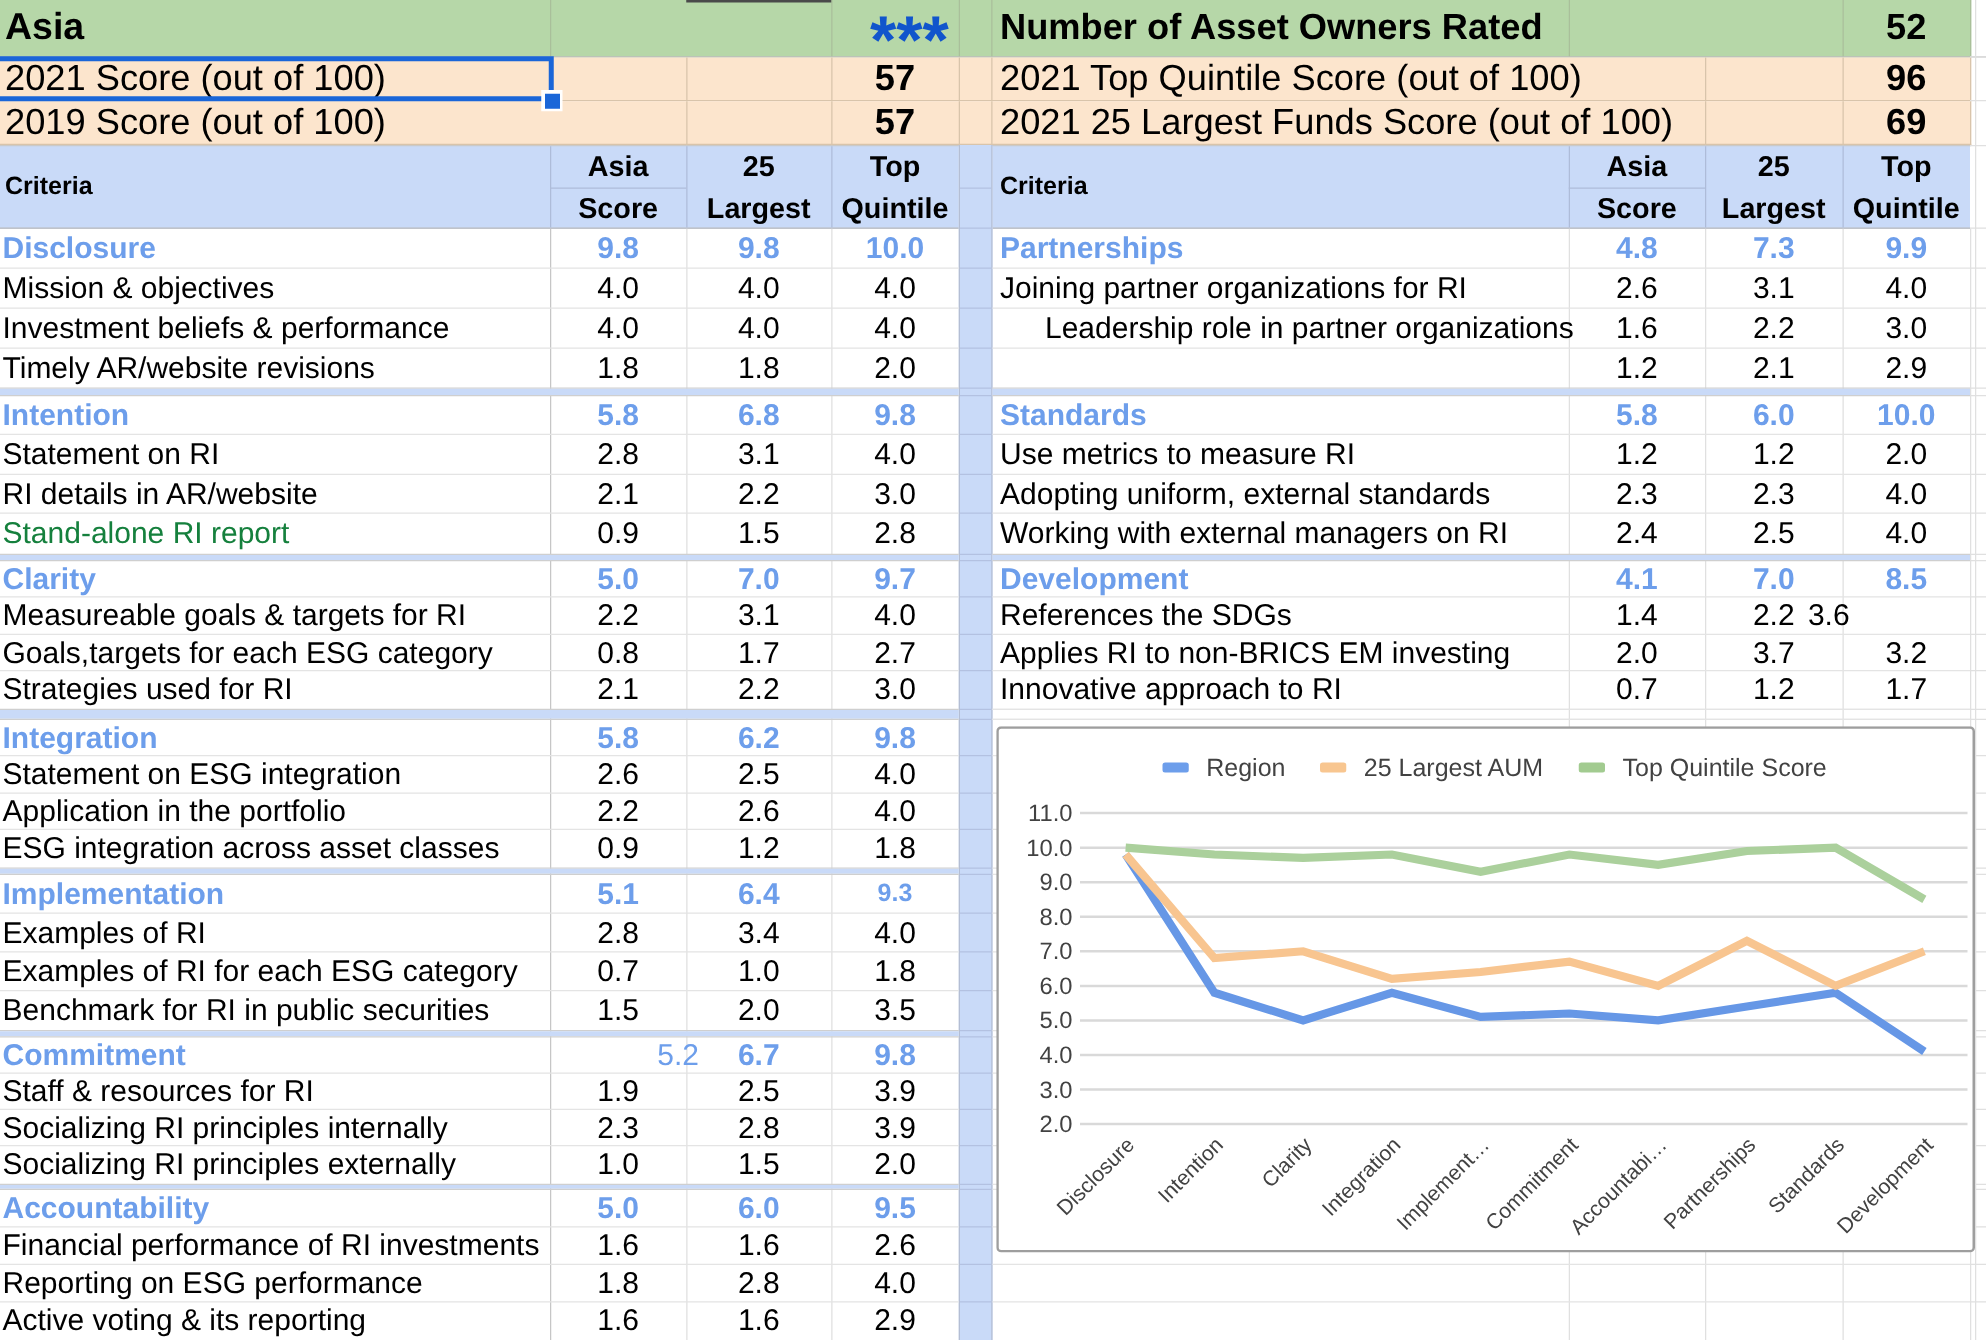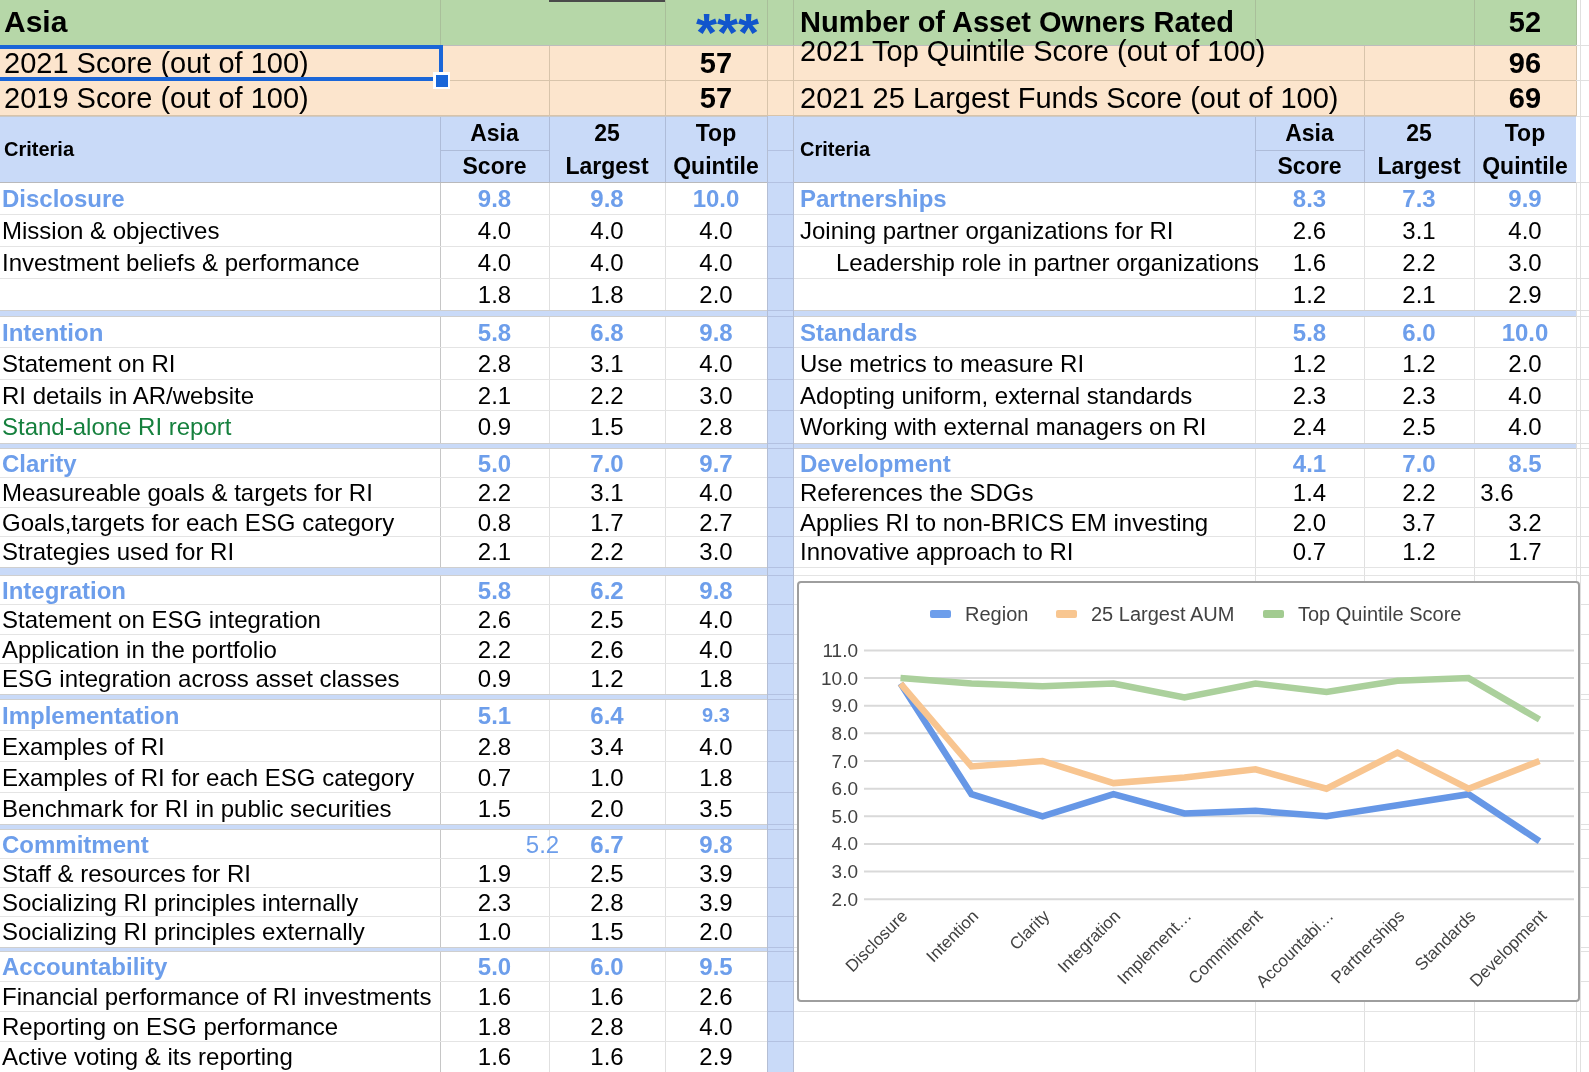--- a/index.html
+++ b/index.html
@@ -23,21 +23,21 @@
 <div style="position:absolute;left:549px;top:46px;width:1px;height:35px;background:#d8c4ab"></div>
 <div style="position:absolute;left:665px;top:46px;width:1px;height:35px;background:#d8c4ab"></div>
 <div style="position:absolute;left:767px;top:46px;width:1px;height:35px;background:#d8c4ab"></div>
 <div style="position:absolute;left:793px;top:46px;width:1px;height:35px;background:#d8c4ab"></div>
 <div style="position:absolute;left:1364px;top:46px;width:1px;height:35px;background:#d8c4ab"></div>
 <div style="position:absolute;left:1474px;top:46px;width:1px;height:35px;background:#d8c4ab"></div>
 <div style="position:absolute;left:1576px;top:46px;width:1px;height:35px;background:#d8c4ab"></div>
 <div style="position:absolute;left:0px;top:80px;width:1577px;height:1px;background:#d8c4ab"></div>
 <div style="position:absolute;left:4px;top:46px;width:436px;height:34px;font-size:29px;font-weight:400;color:#000;display:flex;align-items:center;justify-content:flex-start;">2021 Score (out of 100)</div>
 <div style="position:absolute;left:665px;top:46px;width:102px;height:34px;font-size:29px;font-weight:700;color:#000;display:flex;align-items:center;justify-content:center;">57</div>
-<div style="position:absolute;left:800px;top:34px;width:564px;height:34px;font-size:29px;font-weight:400;color:#000;display:flex;align-items:center;justify-content:flex-start;">2021 Top Quintile Score (out of 100)</div>
+<div style="position:absolute;left:800px;top:46px;width:564px;height:34px;font-size:29px;font-weight:400;color:#000;display:flex;align-items:center;justify-content:flex-start;">2021 Top Quintile Score (out of 100)</div>
 <div style="position:absolute;left:1474px;top:46px;width:102px;height:34px;font-size:29px;font-weight:700;color:#000;display:flex;align-items:center;justify-content:center;">96</div>
 <div style="position:absolute;left:0;top:81px;width:1577px;height:35px;background:#fce5cd"></div>
 <div style="position:absolute;left:549px;top:81px;width:1px;height:35px;background:#d8c4ab"></div>
 <div style="position:absolute;left:665px;top:81px;width:1px;height:35px;background:#d8c4ab"></div>
 <div style="position:absolute;left:767px;top:81px;width:1px;height:35px;background:#d8c4ab"></div>
 <div style="position:absolute;left:793px;top:81px;width:1px;height:35px;background:#d8c4ab"></div>
 <div style="position:absolute;left:1364px;top:81px;width:1px;height:35px;background:#d8c4ab"></div>
 <div style="position:absolute;left:1474px;top:81px;width:1px;height:35px;background:#d8c4ab"></div>
 <div style="position:absolute;left:1576px;top:81px;width:1px;height:35px;background:#d8c4ab"></div>
 <div style="position:absolute;left:0px;top:115px;width:1577px;height:1px;background:#d8c4ab"></div>
@@ -86,20 +86,21 @@
 <div style="position:absolute;left:2px;top:215px;width:434px;height:32px;font-size:24px;font-weight:400;color:#000;display:flex;align-items:center;justify-content:flex-start;">Mission &amp; objectives</div>
 <div style="position:absolute;left:440px;top:215px;width:109px;height:32px;font-size:24px;font-weight:400;color:#000;display:flex;align-items:center;justify-content:center;">4.0</div>
 <div style="position:absolute;left:549px;top:215px;width:116px;height:32px;font-size:24px;font-weight:400;color:#000;display:flex;align-items:center;justify-content:center;">4.0</div>
 <div style="position:absolute;left:665px;top:215px;width:102px;height:32px;font-size:24px;font-weight:400;color:#000;display:flex;align-items:center;justify-content:center;">4.0</div>
 <div style="position:absolute;left:0px;top:246px;width:767px;height:1px;background:#e4e4e4"></div>
 <div style="position:absolute;left:2px;top:247px;width:434px;height:32px;font-size:24px;font-weight:400;color:#000;display:flex;align-items:center;justify-content:flex-start;">Investment beliefs &amp; performance</div>
 <div style="position:absolute;left:440px;top:247px;width:109px;height:32px;font-size:24px;font-weight:400;color:#000;display:flex;align-items:center;justify-content:center;">4.0</div>
 <div style="position:absolute;left:549px;top:247px;width:116px;height:32px;font-size:24px;font-weight:400;color:#000;display:flex;align-items:center;justify-content:center;">4.0</div>
 <div style="position:absolute;left:665px;top:247px;width:102px;height:32px;font-size:24px;font-weight:400;color:#000;display:flex;align-items:center;justify-content:center;">4.0</div>
 <div style="position:absolute;left:0px;top:278px;width:767px;height:1px;background:#e4e4e4"></div>
+<div style="position:absolute;left:2px;top:279px;width:434px;height:31px;font-size:24px;font-weight:400;color:#000;display:flex;align-items:center;justify-content:flex-start;">Timely AR/website revisions</div>
 <div style="position:absolute;left:440px;top:279px;width:109px;height:31px;font-size:24px;font-weight:400;color:#000;display:flex;align-items:center;justify-content:center;">1.8</div>
 <div style="position:absolute;left:549px;top:279px;width:116px;height:31px;font-size:24px;font-weight:400;color:#000;display:flex;align-items:center;justify-content:center;">1.8</div>
 <div style="position:absolute;left:665px;top:279px;width:102px;height:31px;font-size:24px;font-weight:400;color:#000;display:flex;align-items:center;justify-content:center;">2.0</div>
 <div style="position:absolute;left:0px;top:310px;width:767px;height:1px;background:#cfcfcf"></div>
 <div style="position:absolute;left:0px;top:311px;width:767px;height:5px;background:#c9daf8"></div>
 <div style="position:absolute;left:0px;top:316px;width:767px;height:1px;background:#cfcfcf"></div>
 <div style="position:absolute;left:2px;top:317px;width:430px;height:31px;font-size:24px;font-weight:700;color:#6d9eeb;display:flex;align-items:center;justify-content:flex-start;">Intention</div>
 <div style="position:absolute;left:440px;top:317px;width:109px;height:31px;font-size:24px;font-weight:700;color:#6d9eeb;display:flex;align-items:center;justify-content:center;">5.8</div>
 <div style="position:absolute;left:549px;top:317px;width:116px;height:31px;font-size:24px;font-weight:700;color:#6d9eeb;display:flex;align-items:center;justify-content:center;">6.8</div>
 <div style="position:absolute;left:665px;top:317px;width:102px;height:31px;font-size:24px;font-weight:700;color:#6d9eeb;display:flex;align-items:center;justify-content:center;">9.8</div>
@@ -226,21 +227,21 @@
 <div style="position:absolute;left:0px;top:1041px;width:767px;height:1px;background:#e4e4e4"></div>
 <div style="position:absolute;left:2px;top:1042px;width:434px;height:30px;font-size:24px;font-weight:400;color:#000;display:flex;align-items:center;justify-content:flex-start;">Active voting &amp; its reporting</div>
 <div style="position:absolute;left:440px;top:1042px;width:109px;height:30px;font-size:24px;font-weight:400;color:#000;display:flex;align-items:center;justify-content:center;">1.6</div>
 <div style="position:absolute;left:549px;top:1042px;width:116px;height:30px;font-size:24px;font-weight:400;color:#000;display:flex;align-items:center;justify-content:center;">1.6</div>
 <div style="position:absolute;left:665px;top:1042px;width:102px;height:30px;font-size:24px;font-weight:400;color:#000;display:flex;align-items:center;justify-content:center;">2.9</div>
 <div style="position:absolute;left:1255px;top:183px;width:1px;height:889px;background:#e0e0e0"></div>
 <div style="position:absolute;left:1364px;top:183px;width:1px;height:889px;background:#e0e0e0"></div>
 <div style="position:absolute;left:1474px;top:183px;width:1px;height:889px;background:#e0e0e0"></div>
 <div style="position:absolute;left:1576px;top:183px;width:1px;height:889px;background:#e0e0e0"></div>
 <div style="position:absolute;left:800px;top:183px;width:430px;height:32px;font-size:24px;font-weight:700;color:#6d9eeb;display:flex;align-items:center;justify-content:flex-start;">Partnerships</div>
-<div style="position:absolute;left:1255px;top:183px;width:109px;height:32px;font-size:24px;font-weight:700;color:#6d9eeb;display:flex;align-items:center;justify-content:center;">8.3</div>
+<div style="position:absolute;left:1255px;top:183px;width:109px;height:32px;font-size:24px;font-weight:700;color:#6d9eeb;display:flex;align-items:center;justify-content:center;">4.8</div>
 <div style="position:absolute;left:1364px;top:183px;width:110px;height:32px;font-size:24px;font-weight:700;color:#6d9eeb;display:flex;align-items:center;justify-content:center;">7.3</div>
 <div style="position:absolute;left:1474px;top:183px;width:102px;height:32px;font-size:24px;font-weight:700;color:#6d9eeb;display:flex;align-items:center;justify-content:center;">9.9</div>
 <div style="position:absolute;left:794px;top:214px;width:782px;height:1px;background:#e4e4e4"></div>
 <div style="position:absolute;left:800px;top:215px;width:455px;height:32px;font-size:24px;font-weight:400;color:#000;display:flex;align-items:center;justify-content:flex-start;">Joining partner organizations for RI</div>
 <div style="position:absolute;left:1255px;top:215px;width:109px;height:32px;font-size:24px;font-weight:400;color:#000;display:flex;align-items:center;justify-content:center;">2.6</div>
 <div style="position:absolute;left:1364px;top:215px;width:110px;height:32px;font-size:24px;font-weight:400;color:#000;display:flex;align-items:center;justify-content:center;">3.1</div>
 <div style="position:absolute;left:1474px;top:215px;width:102px;height:32px;font-size:24px;font-weight:400;color:#000;display:flex;align-items:center;justify-content:center;">4.0</div>
 <div style="position:absolute;left:794px;top:246px;width:782px;height:1px;background:#e4e4e4"></div>
 <div style="position:absolute;left:800px;top:247px;width:455px;height:32px;font-size:24px;font-weight:400;color:#000;display:flex;align-items:center;justify-content:flex-start;margin-left:36px;">Leadership role in partner organizations</div>
 <div style="position:absolute;left:1255px;top:247px;width:109px;height:32px;font-size:24px;font-weight:400;color:#000;display:flex;align-items:center;justify-content:center;">1.6</div>
@@ -276,21 +277,21 @@
 <div style="position:absolute;left:794px;top:444px;width:782px;height:4px;background:#c9daf8"></div>
 <div style="position:absolute;left:794px;top:448px;width:782px;height:1px;background:#cfcfcf"></div>
 <div style="position:absolute;left:800px;top:449px;width:430px;height:29px;font-size:24px;font-weight:700;color:#6d9eeb;display:flex;align-items:center;justify-content:flex-start;">Development</div>
 <div style="position:absolute;left:1255px;top:449px;width:109px;height:29px;font-size:24px;font-weight:700;color:#6d9eeb;display:flex;align-items:center;justify-content:center;">4.1</div>
 <div style="position:absolute;left:1364px;top:449px;width:110px;height:29px;font-size:24px;font-weight:700;color:#6d9eeb;display:flex;align-items:center;justify-content:center;">7.0</div>
 <div style="position:absolute;left:1474px;top:449px;width:102px;height:29px;font-size:24px;font-weight:700;color:#6d9eeb;display:flex;align-items:center;justify-content:center;">8.5</div>
 <div style="position:absolute;left:794px;top:477px;width:782px;height:1px;background:#e4e4e4"></div>
 <div style="position:absolute;left:800px;top:478px;width:455px;height:30px;font-size:24px;font-weight:400;color:#000;display:flex;align-items:center;justify-content:flex-start;">References the SDGs</div>
 <div style="position:absolute;left:1255px;top:478px;width:109px;height:30px;font-size:24px;font-weight:400;color:#000;display:flex;align-items:center;justify-content:center;">1.4</div>
 <div style="position:absolute;left:1364px;top:478px;width:110px;height:30px;font-size:24px;font-weight:400;color:#000;display:flex;align-items:center;justify-content:center;">2.2</div>
-<div style="position:absolute;left:1446px;top:478px;width:102px;height:30px;font-size:24px;font-weight:400;color:#000;display:flex;align-items:center;justify-content:center;">3.6</div>
+<div style="position:absolute;left:1412px;top:478px;width:102px;height:30px;font-size:24px;font-weight:400;color:#000;display:flex;align-items:center;justify-content:center;">3.6</div>
 <div style="position:absolute;left:794px;top:507px;width:782px;height:1px;background:#e4e4e4"></div>
 <div style="position:absolute;left:800px;top:508px;width:455px;height:29px;font-size:24px;font-weight:400;color:#000;display:flex;align-items:center;justify-content:flex-start;">Applies RI to non-BRICS EM investing</div>
 <div style="position:absolute;left:1255px;top:508px;width:109px;height:29px;font-size:24px;font-weight:400;color:#000;display:flex;align-items:center;justify-content:center;">2.0</div>
 <div style="position:absolute;left:1364px;top:508px;width:110px;height:29px;font-size:24px;font-weight:400;color:#000;display:flex;align-items:center;justify-content:center;">3.7</div>
 <div style="position:absolute;left:1474px;top:508px;width:102px;height:29px;font-size:24px;font-weight:400;color:#000;display:flex;align-items:center;justify-content:center;">3.2</div>
 <div style="position:absolute;left:794px;top:536px;width:782px;height:1px;background:#e4e4e4"></div>
 <div style="position:absolute;left:800px;top:537px;width:455px;height:30px;font-size:24px;font-weight:400;color:#000;display:flex;align-items:center;justify-content:flex-start;">Innovative approach to RI</div>
 <div style="position:absolute;left:1255px;top:537px;width:109px;height:30px;font-size:24px;font-weight:400;color:#000;display:flex;align-items:center;justify-content:center;">0.7</div>
 <div style="position:absolute;left:1364px;top:537px;width:110px;height:30px;font-size:24px;font-weight:400;color:#000;display:flex;align-items:center;justify-content:center;">1.2</div>
 <div style="position:absolute;left:1474px;top:537px;width:102px;height:30px;font-size:24px;font-weight:400;color:#000;display:flex;align-items:center;justify-content:center;">1.7</div>

